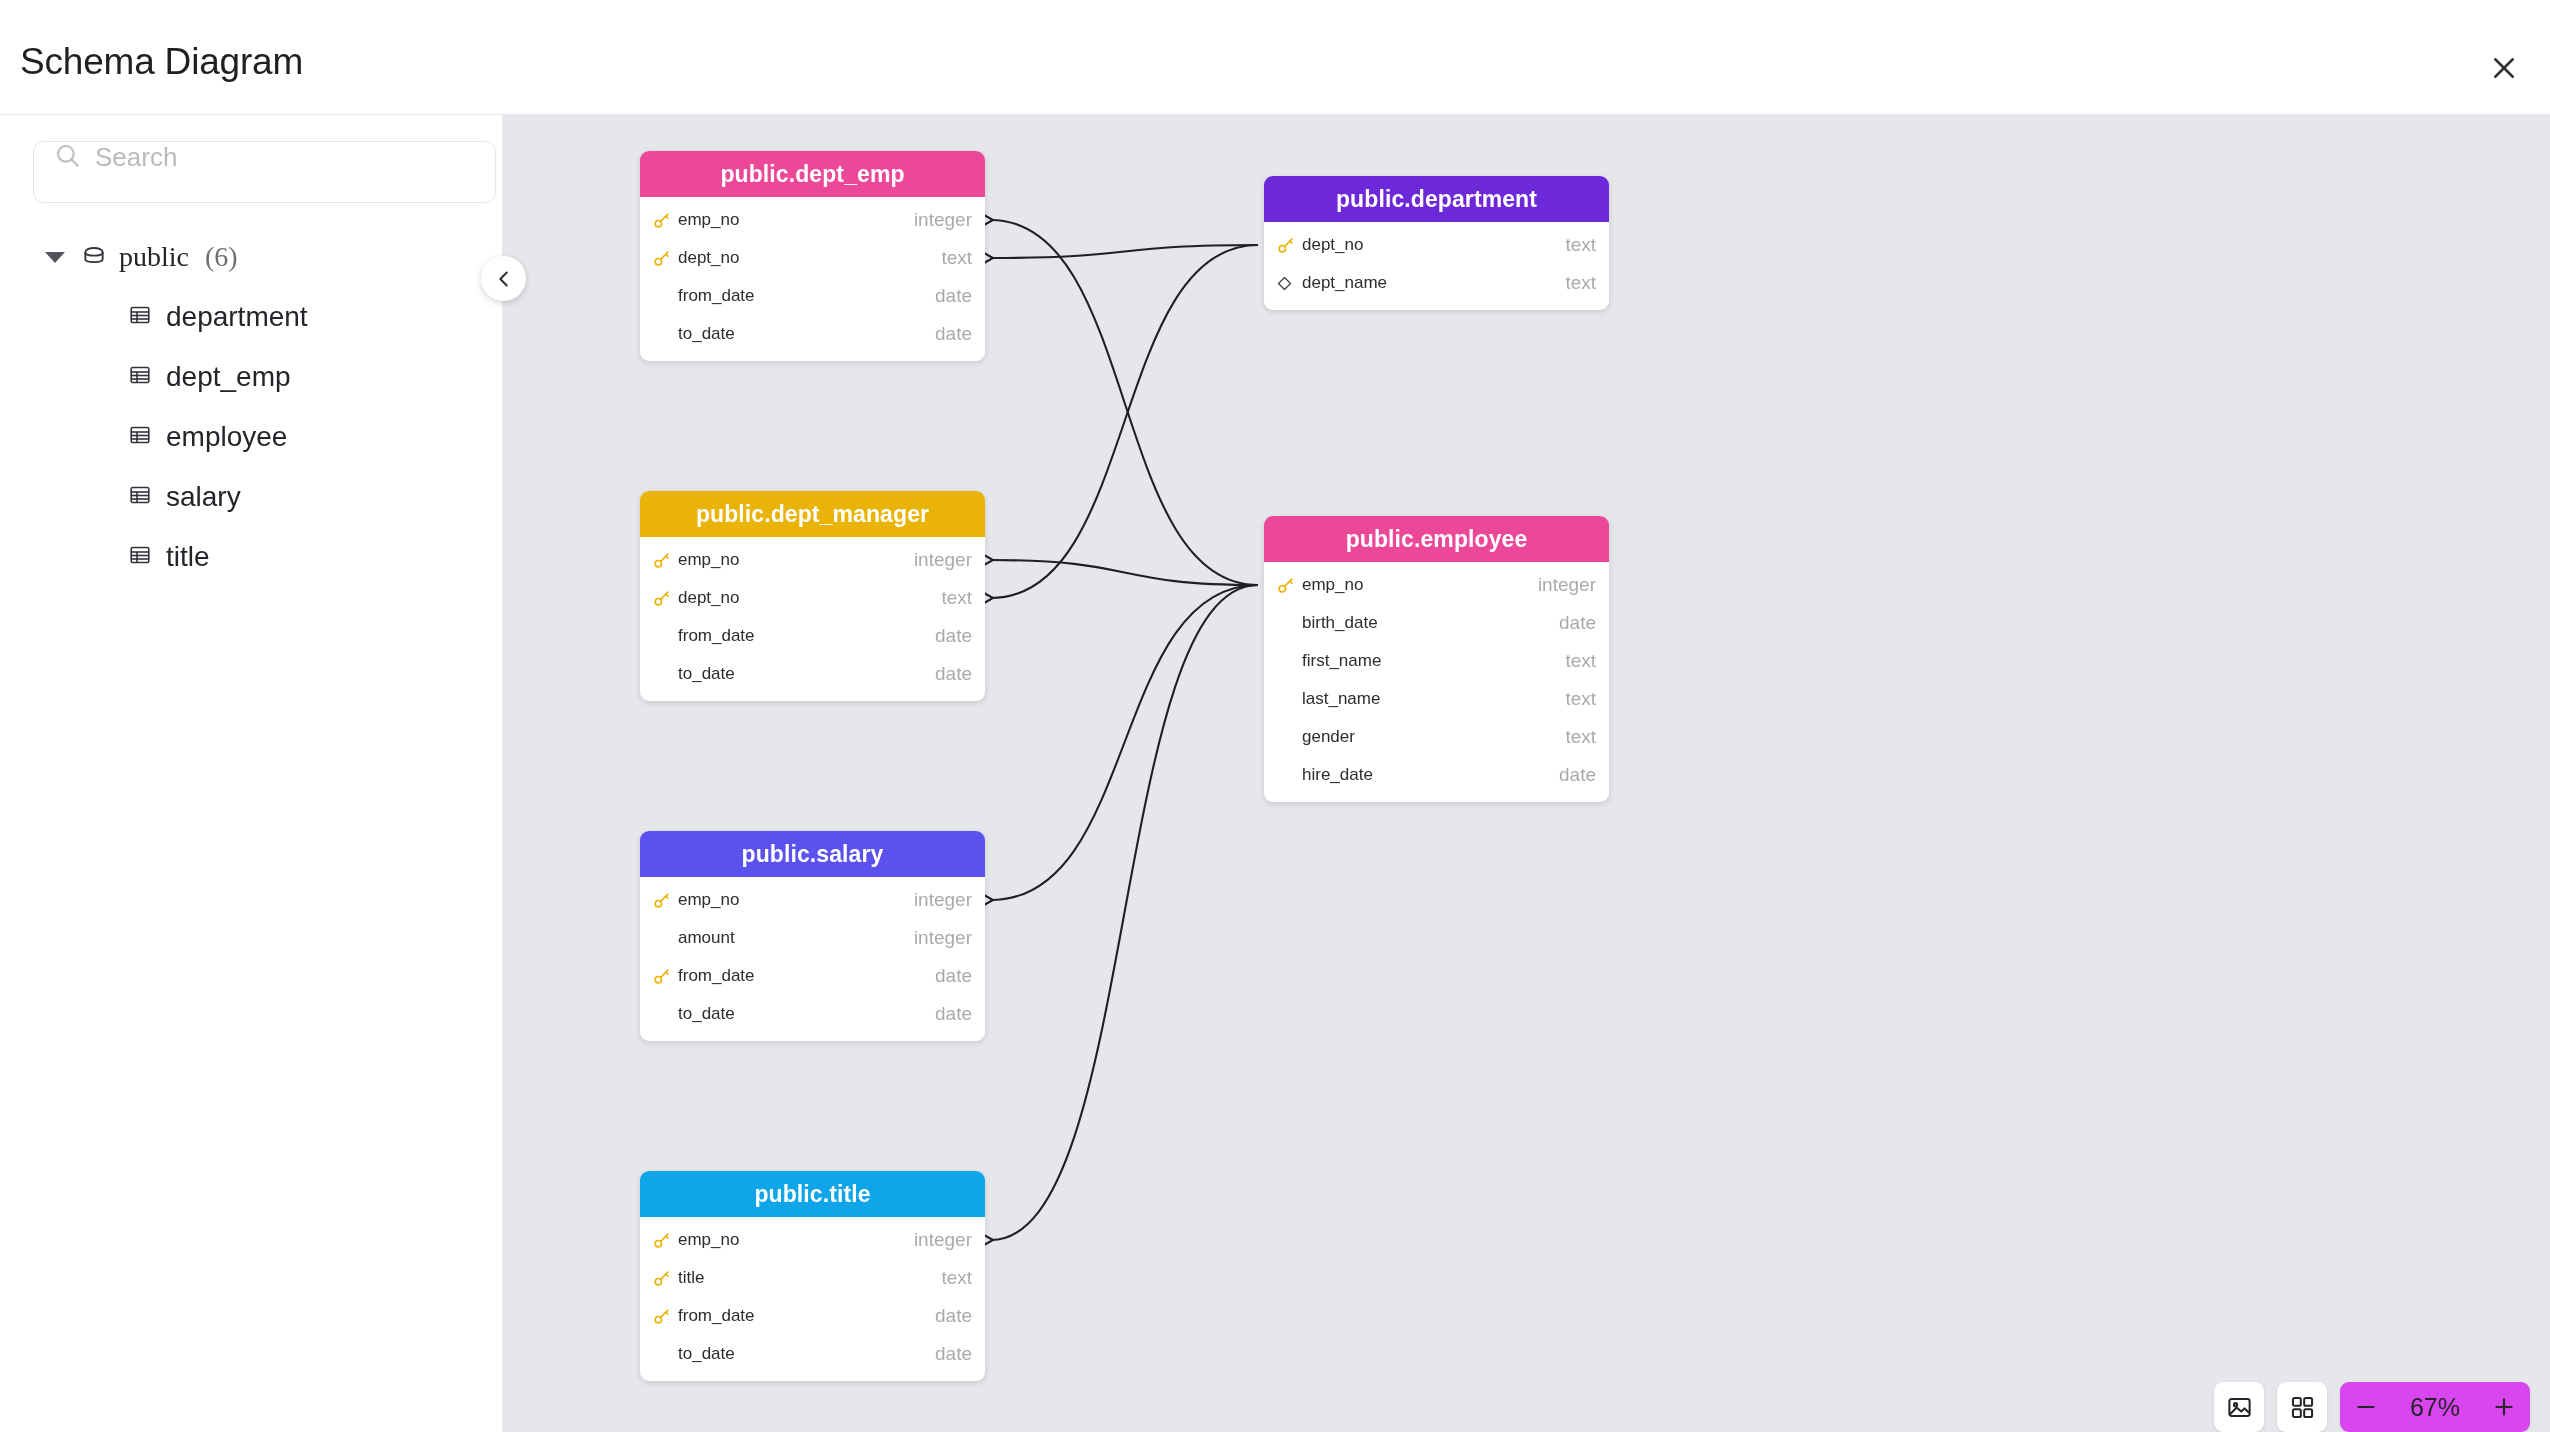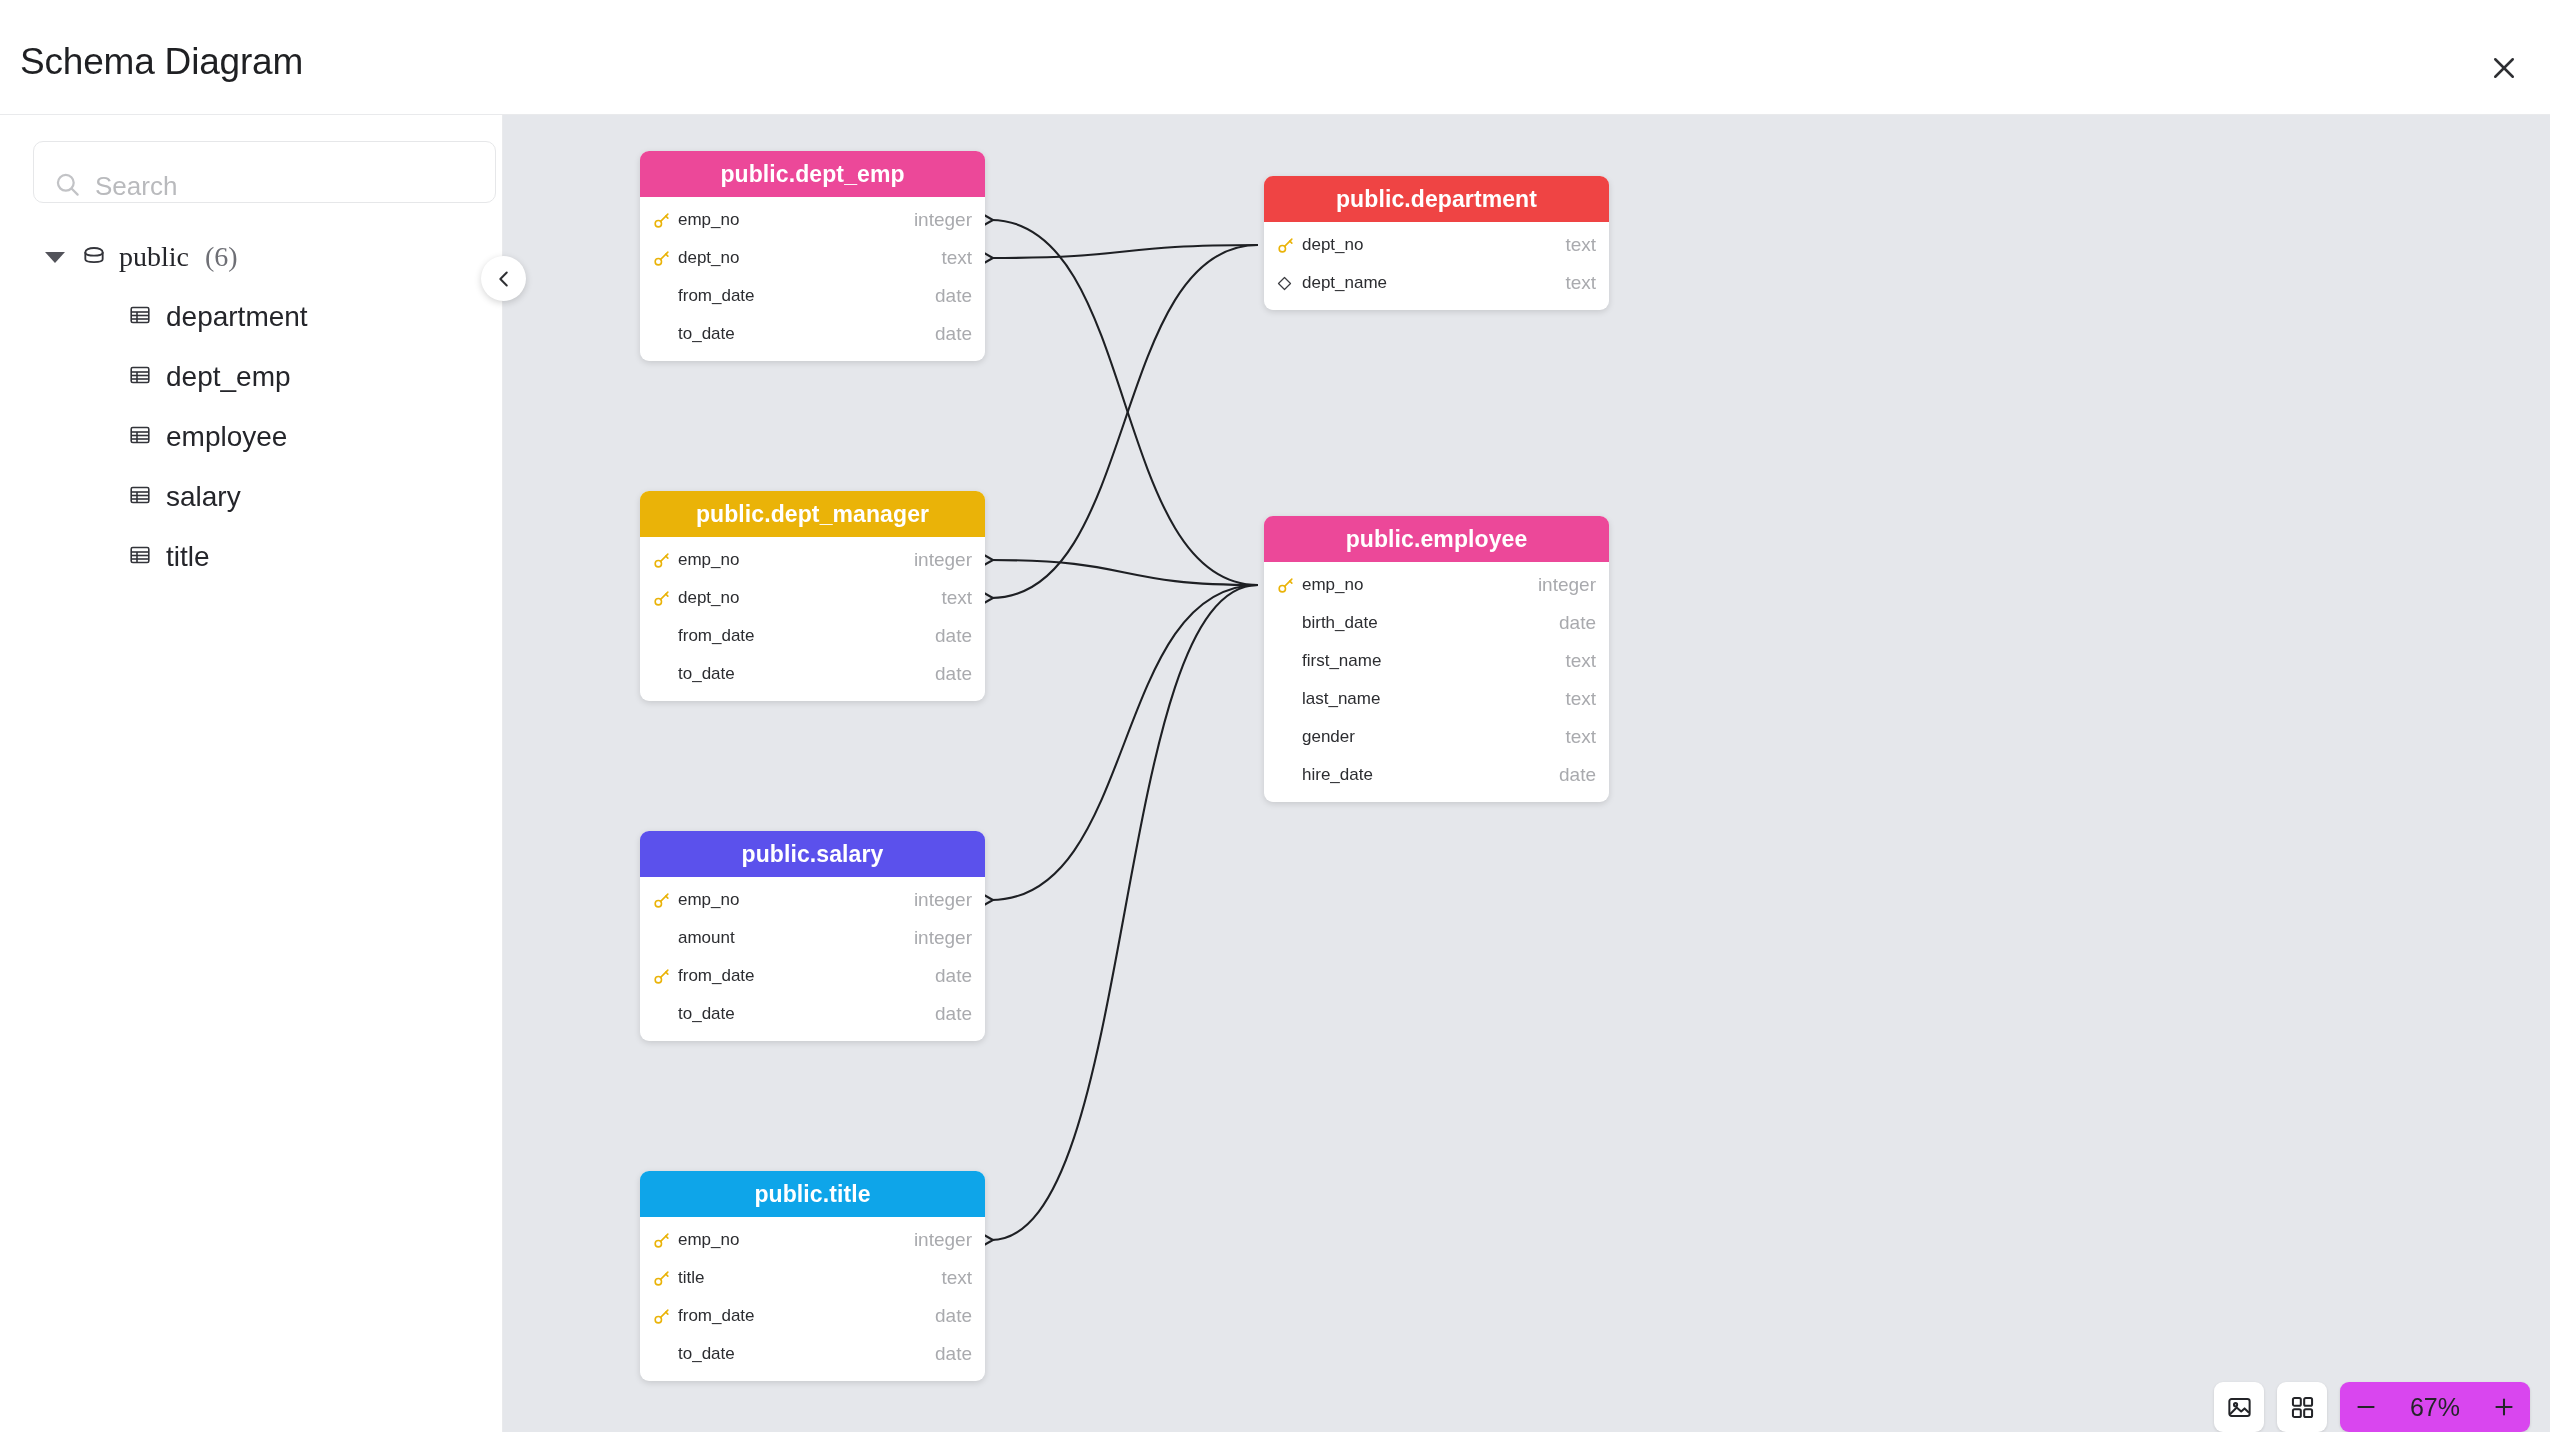--- a/index.html
+++ b/index.html
@@ -29,21 +29,21 @@
   .close-btn svg { display:block; }
 
   
   .sidebar {
     position:absolute; left:0; top:97px; width:503px; height:1335px;
     background:#ffffff; border-right:1px solid #e9eaec;
   }
   .search-wrap {
     position:absolute; left:33px; top:26px; width:463px; height:62px;
     border:1px solid #e6e7e9; border-radius:10px; background:#fff;
-    display:flex; align-items:flex-end; padding:0 20px; gap:14px;
+    display:flex; align-items:flex-start; padding:0 20px; gap:14px;
   }
   .search-icon { flex:0 0 auto; display:block; }
   .search-input {
     border:none; outline:none; background:transparent;
     font-family:"Liberation Sans", sans-serif; font-size:26px; color:#3a3b3e;
     width:100%;
   }
   .search-input::placeholder { color:#b9babd; }
 
   .tree { position:absolute; left:0; top:112px; width:503px; }
@@ -267,21 +267,21 @@
               <span class="col-type">date</span>
             </div>
             <div class="col-row">
               <span class="col-key"></span>
               <span class="col-name">to_date</span>
               <span class="col-type">date</span>
             </div>
           </div>
         </div>
         <div class="node" style="left: 761px; top: 61px;">
-          <div class="node-header" style="background:#ef4444">public.department</div>
+          <div class="node-header" style="background:#6d28d9">public.department</div>
           <div class="node-body">
             <div class="col-row">
               <span class="col-key">
                 <svg width="19" height="19" viewBox="0 0 24 24" fill="none" stroke="#eab308" stroke-width="2" stroke-linecap="round" stroke-linejoin="round">
                   <circle cx="8" cy="16" r="4"></circle>
                   <line x1="10.9" y1="13.1" x2="20" y2="4"></line>
                   <line x1="17.5" y1="6.5" x2="20" y2="9"></line>
                 </svg>
               </span>
               <span class="col-name">dept_no</span>

